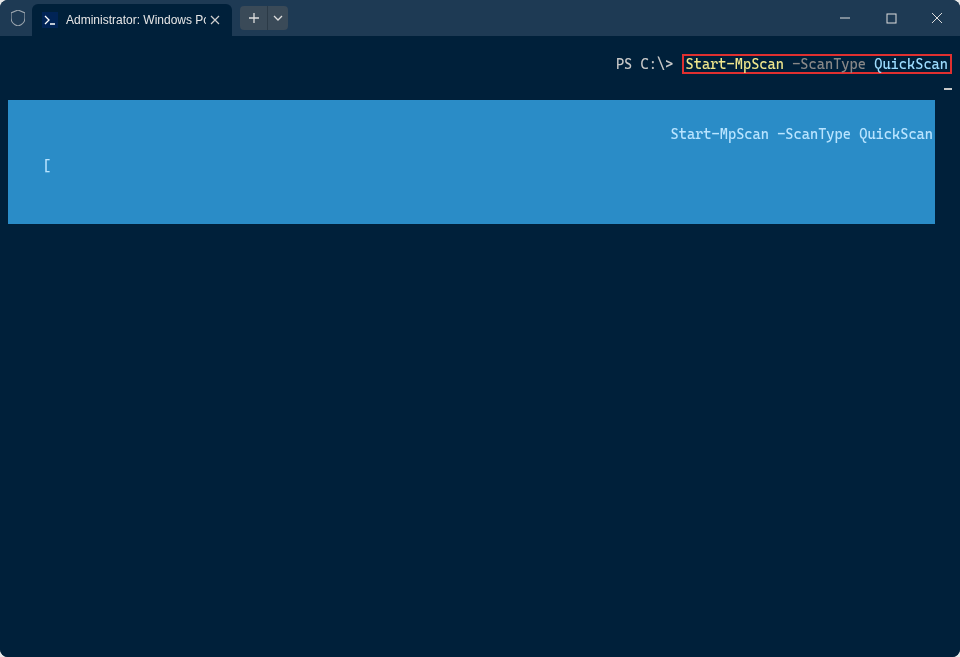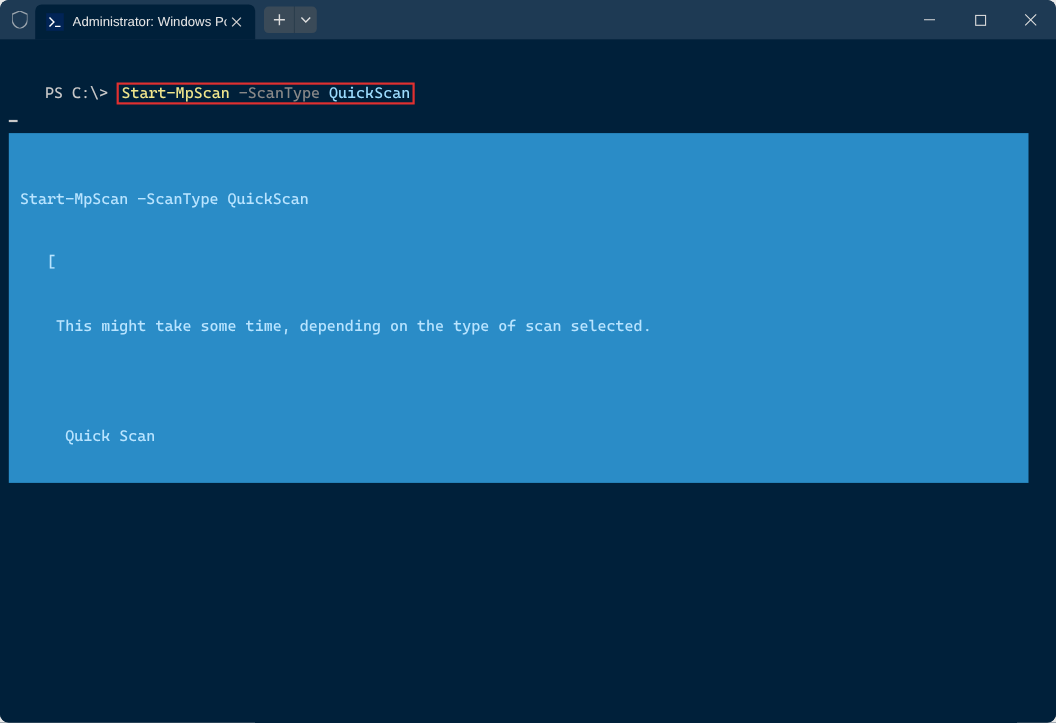--- a/index.html
+++ b/index.html
@@ -94,24 +94,25 @@
     display:flex;align-items:center;justify-content:center;
     color:#ddd;
     cursor:pointer;
   }
   .terminal {
     flex: 1;
     background: #00203a;
     color: #b8d8f0;
     font-size: 14px;
     line-height: 16px;
-    padding: 23px 8px 8px 8px;
+    padding: 2px 8px 8px 8px;
     white-space: pre;
     overflow: hidden;
     position: relative;
+    text-align: right;
   }
   .prompt-line { color: #c8c8c8; }
   .highlight-box {
     border: 2px solid #e03030;
     padding: 0px 2px;
     display: inline-block;
     line-height: 16px;
   }
   .cmd-base { color: #f0e68c; } 
   .cmd-param { color: #888888; } 
@@ -122,21 +123,21 @@
     background:#c8c8c8;
     vertical-align: bottom;
   }
   .progress-block {
     background: #2a8cc7;
     color: #b9e4ff;
     margin-top: 10px;
     padding: 10px 2px 18px 2px;
     width: 927px;
   }
-  .progress-block .line { white-space: pre; margin-top: 26px; }
+  .progress-block .line { white-space: pre; }
   svg { display:block; }
 </style>
 </head>
 <body>
 
 <div class="window">
 
   <div class="titlebar">
     <span class="shield-wrap">
       <svg width="14" height="16" viewBox="0 0 14 16">
@@ -190,19 +191,17 @@
       </div>
     </div>
   </div>
 
   <div class="terminal">
     <span class="prompt-line"><span>PS C:\&gt; </span><span class="highlight-box"><span class="cmd-base">Start-MpScan</span><span class="cmd-param"> -ScanType </span><span class="cmd-value">QuickScan</span></span></span>
 <span class="cursor"></span>
 <div class="progress-block">
 <div class="line"> Start-MpScan -ScanType QuickScan</div>
 <div class="line"><span>    [</span><span id="gap">                                                                                                                      </span></div>
-<div class="line">     This might take some time, depending on the type of scan selected.</div>
 <div class="line"></div>
-<div class="line">      Quick Scan</div>
 </div>
   </div>
 
 </div>
 
 </body></html>

